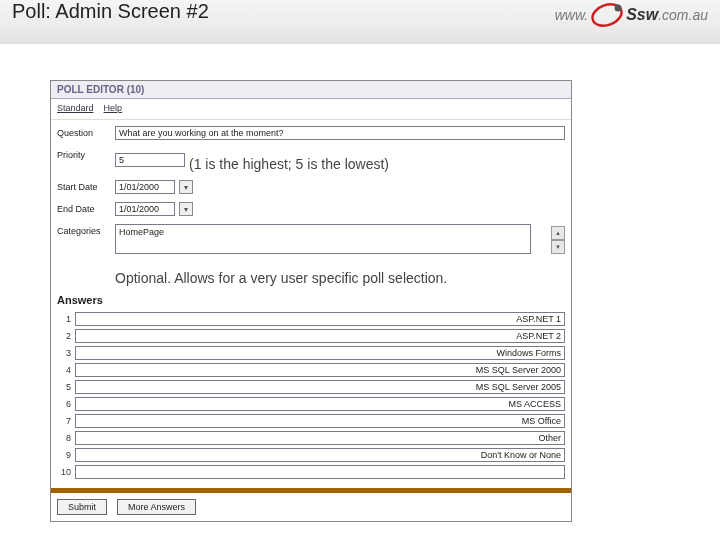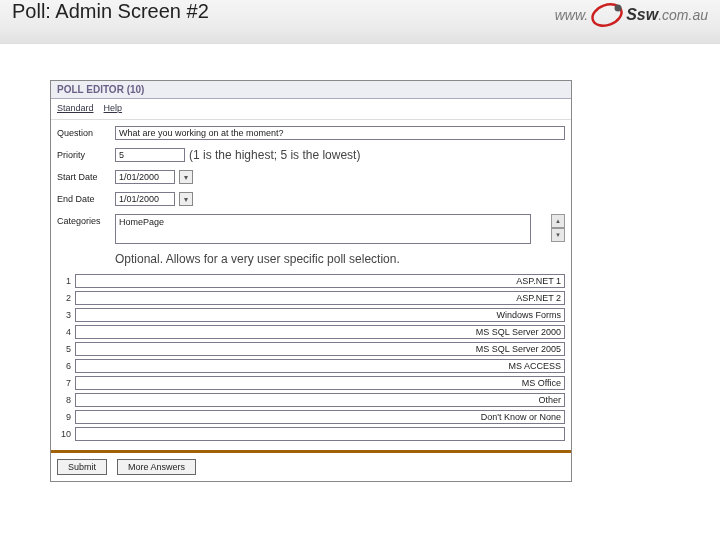--- a/index.html
+++ b/index.html
@@ -47,31 +47,31 @@
   .row { display: flex; align-items: flex-start; margin-bottom: 8px; }
   .row .lbl { width: 58px; font-size: 9px; color: #222; padding-top: 2px; }
   .row .fld { flex: 1; display: flex; align-items: center; gap: 4px; }
   input.txt {
     border: 1px solid #7a7a8a;
     font-size: 9px;
     padding: 1px 3px;
     background: #fff;
     color: #222;
   }
-  .note { font-size: 12px; color: #444; }
+  .note { font-size: 14px; color: #444; margin-top: 8px; }
   .cal-btn {
     width: 14px; height: 14px;
     border: 1px solid #888;
     background: #eee;
     display: inline-flex;
     align-items: center; justify-content: center;
     font-size: 8px; color: #555;
     cursor: pointer;
   }
-  .cat-wrap { flex:1; display:flex; align-items:flex-start;gap:20px; }
+  .cat-wrap { flex:1; display:flex; align-items:flex-end;gap:20px; }
   .cat-box {
     flex: 1;
     height: 30px;
     border: 1px solid #7a7a8a;
     display: flex;
     flex-direction: column;
     font-size: 9px;
     padding: 2px 3px;
     overflow: hidden;
   }
@@ -86,21 +86,21 @@
     background: #e8e8e8;
     font-size: 7px;
     display: flex; align-items: center; justify-content: center;
     color: #555;
   }
   .answers-head { font-weight: bold; font-size: 11px; margin: 6px 0 6px 0; }
   .answers { }
   .ans-row { display: flex; align-items: center; margin-bottom: 3px; gap: 4px; }
   .ans-row .num { width: 14px; text-align: right; font-size: 9px; color: #333; }
   .ans-row input.txt { flex: 1; text-align: right; }
-  .buttons { padding: 6px; border-top: 3px solid #a16207; display: flex; gap: 10px; }
+  .buttons { padding: 6px; border-top: 5px solid #a16207; display: flex; gap: 10px; }
   .btn {
     border: 1px solid #666;
     background: #f2f2f2;
     font-size: 9px;
     padding: 2px 10px;
     cursor: pointer;
     color: #222;
   }
 </style>
 </head>
@@ -174,20 +174,21 @@
         </div>
       </div>
     </div>
     <div class="row">
       <div class="lbl"></div>
       <div class="fld">
           <span class="note">Optional. Allows for a very user specific poll selection.</span>
         </div>
     </div>
 
+    <div class="answers-head">Answers</div>
 
     <div class="answers" id="answers">
         <div class="ans-row">
           <div class="num">1</div>
           <input class="txt" value="ASP.NET 1" style="">
         </div>
         <div class="ans-row">
           <div class="num">2</div>
           <input class="txt" value="ASP.NET 2" style="">
         </div>

